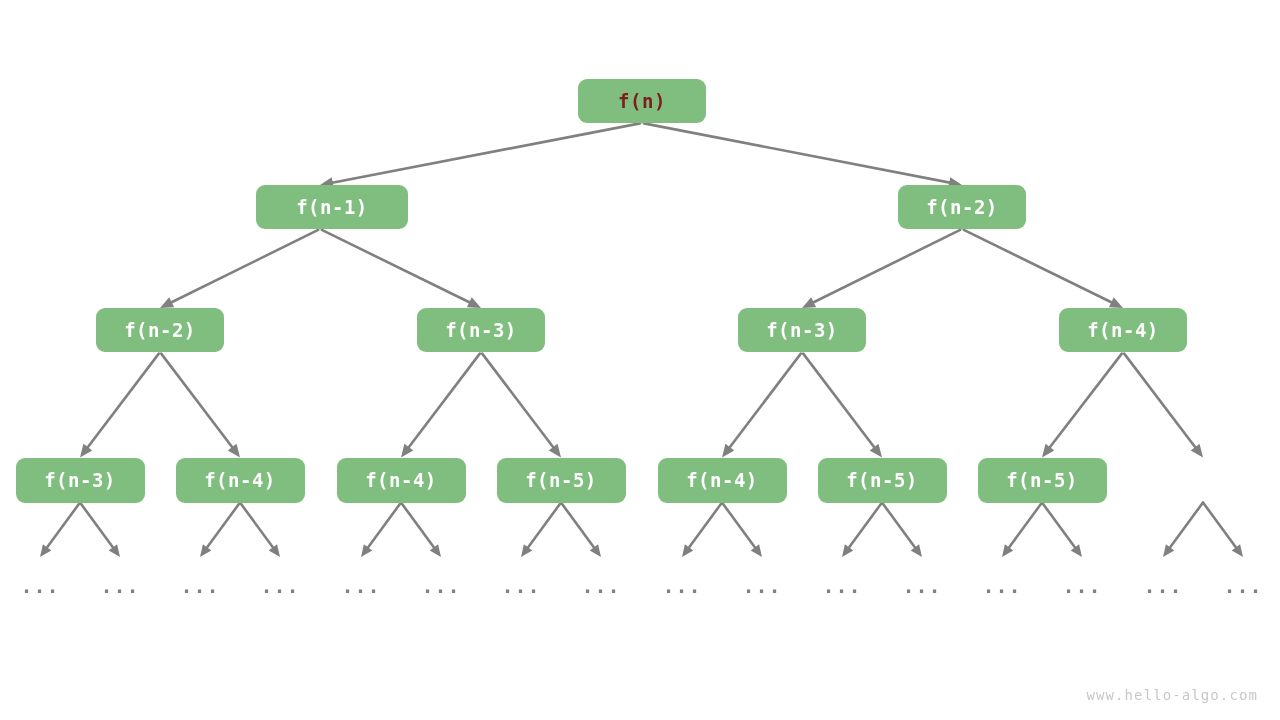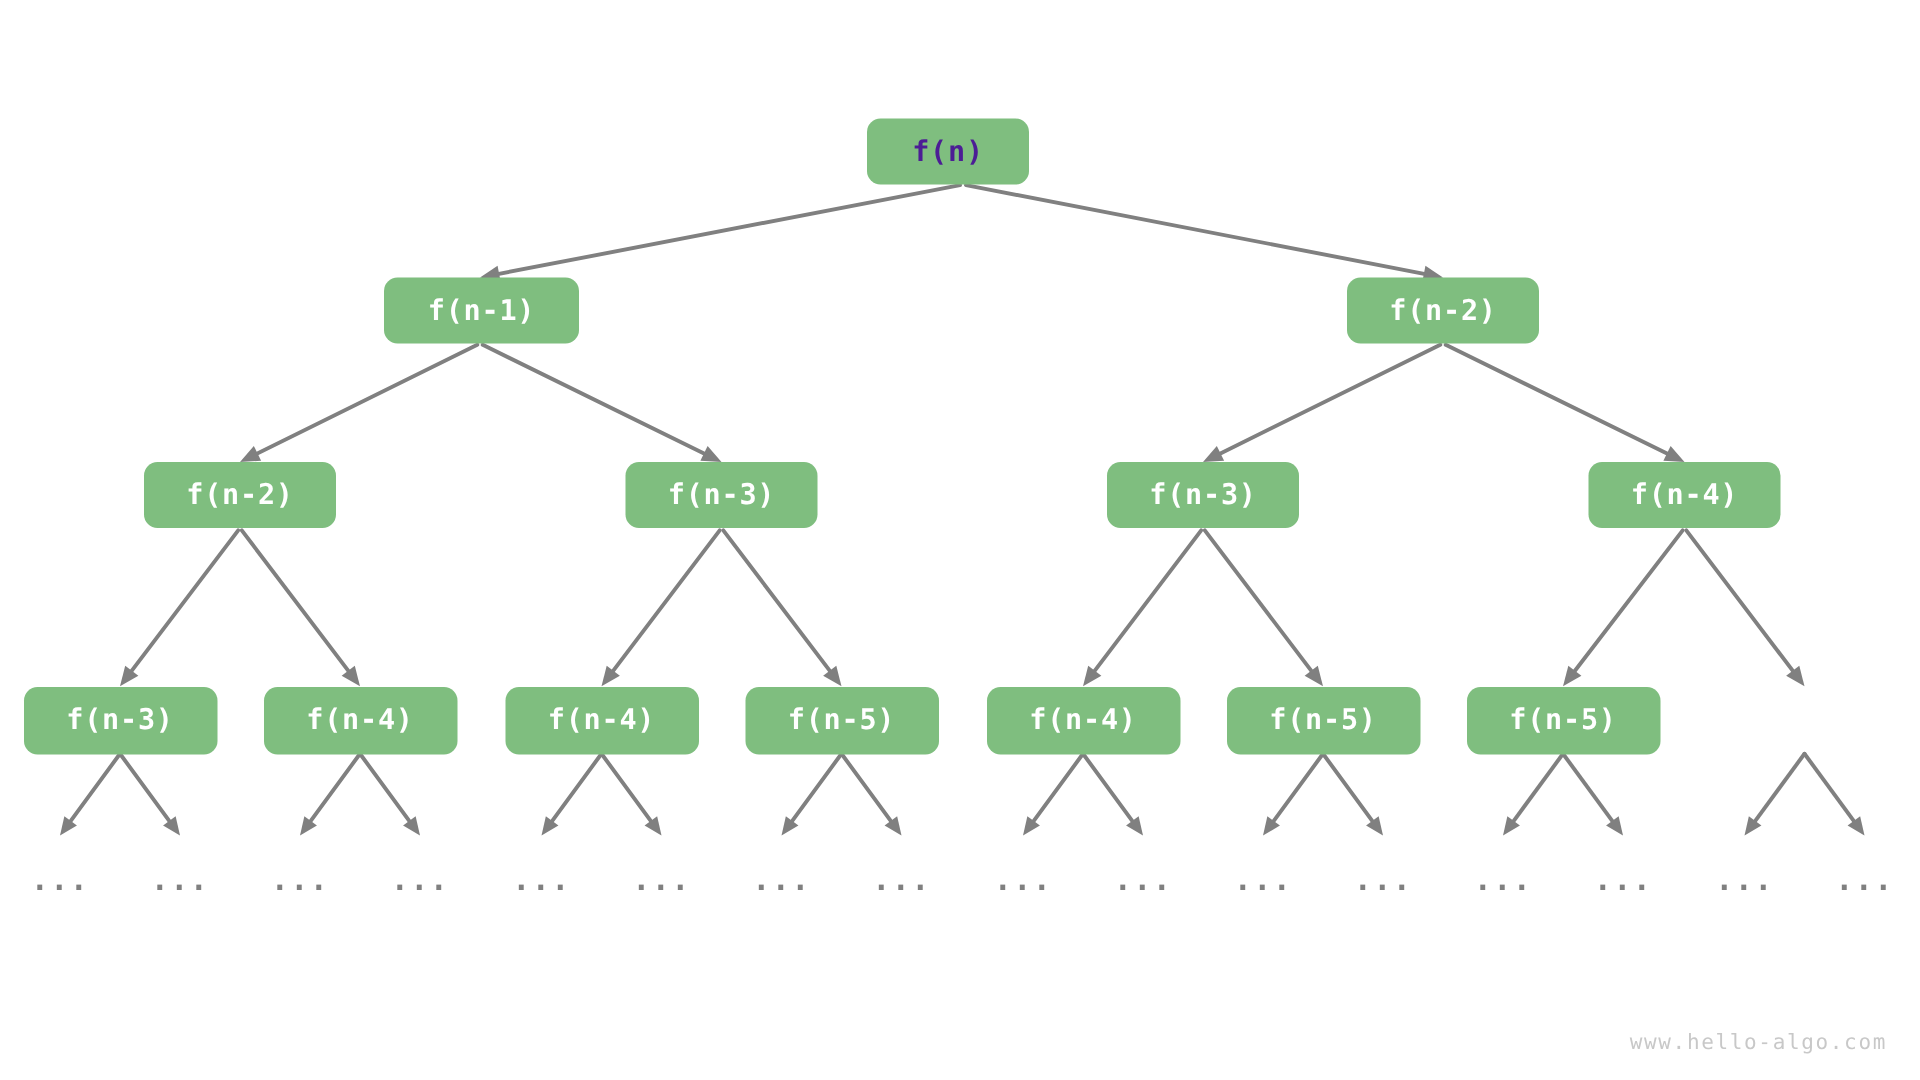--- a/index.html
+++ b/index.html
@@ -195,22 +195,22 @@
       <g>
         <line x1="1203" y1="502.5" x2="1167.6151371891954" y2="550.7118755797212" stroke="#808080" stroke-width="2.6" stroke-linecap="round"></line>
         <polygon points="1163,557 1165.9081281134481,544.2492043042101 1174.292294007153,550.4027205564706" fill="#808080"></polygon>
       </g>
       <g>
         <line x1="1203" y1="502.5" x2="1238.3848628108046" y2="550.7118755797212" stroke="#808080" stroke-width="2.6" stroke-linecap="round"></line>
         <polygon points="1243,557 1231.707705992847,550.4027205564706 1240.0918718865519,544.2492043042101" fill="#808080"></polygon>
       </g>
     </svg>
   <div id="node-layer">
-      <div class="node" style="left: 578px; top: 79px; width: 108px; height: 44px; background: rgb(127, 190, 127); color: #4c1d95;">f(n)</div>
-      <div class="node" style="left: 256px; top: 185px; width: 130px; height: 44px; background: rgb(127, 190, 127); color: rgb(255, 255, 255);">f(n-1)</div>
+      <div class="node" style="left: 578px; top: 79px; width: 128px; height: 44px; background: rgb(127, 190, 127); color: #7f1d1d;">f(n)</div>
+      <div class="node" style="left: 256px; top: 185px; width: 152px; height: 44px; background: rgb(127, 190, 127); color: rgb(255, 255, 255);">f(n-1)</div>
       <div class="node" style="left: 898px; top: 185px; width: 128px; height: 44px; background: rgb(127, 190, 127); color: rgb(255, 255, 255);">f(n-2)</div>
       <div class="node" style="left: 96px; top: 308px; width: 128px; height: 44px; background: rgb(127, 190, 127); color: rgb(255, 255, 255);">f(n-2)</div>
       <div class="node" style="left: 417px; top: 308px; width: 128px; height: 44px; background: rgb(127, 190, 127); color: rgb(255, 255, 255);">f(n-3)</div>
       <div class="node" style="left: 738px; top: 308px; width: 128px; height: 44px; background: rgb(127, 190, 127); color: rgb(255, 255, 255);">f(n-3)</div>
       <div class="node" style="left: 1059px; top: 308px; width: 128px; height: 44px; background: rgb(127, 190, 127); color: rgb(255, 255, 255);">f(n-4)</div>
       <div class="node" style="left: 15.5px; top: 457.5px; width: 129px; height: 45px; background: rgb(127, 190, 127); color: rgb(255, 255, 255);">f(n-3)</div>
       <div class="node" style="left: 175.5px; top: 457.5px; width: 129px; height: 45px; background: rgb(127, 190, 127); color: rgb(255, 255, 255);">f(n-4)</div>
       <div class="node" style="left: 336.5px; top: 457.5px; width: 129px; height: 45px; background: rgb(127, 190, 127); color: rgb(255, 255, 255);">f(n-4)</div>
       <div class="node" style="left: 496.5px; top: 457.5px; width: 129px; height: 45px; background: rgb(127, 190, 127); color: rgb(255, 255, 255);">f(n-5)</div>
       <div class="node" style="left: 657.5px; top: 457.5px; width: 129px; height: 45px; background: rgb(127, 190, 127); color: rgb(255, 255, 255);">f(n-4)</div>

